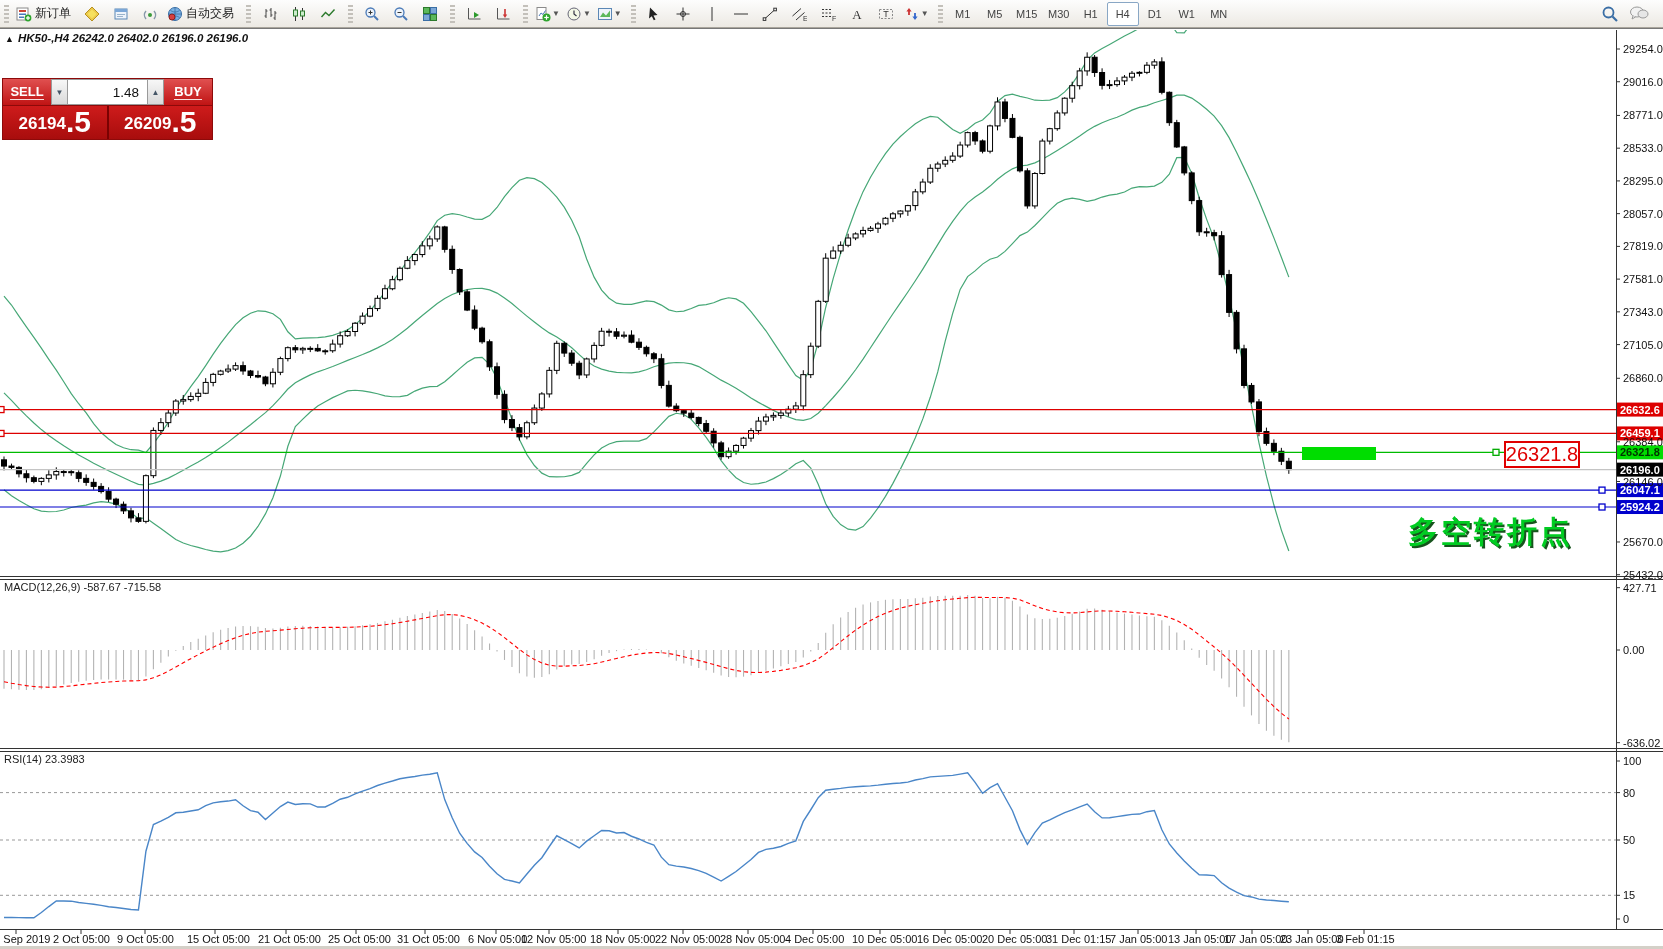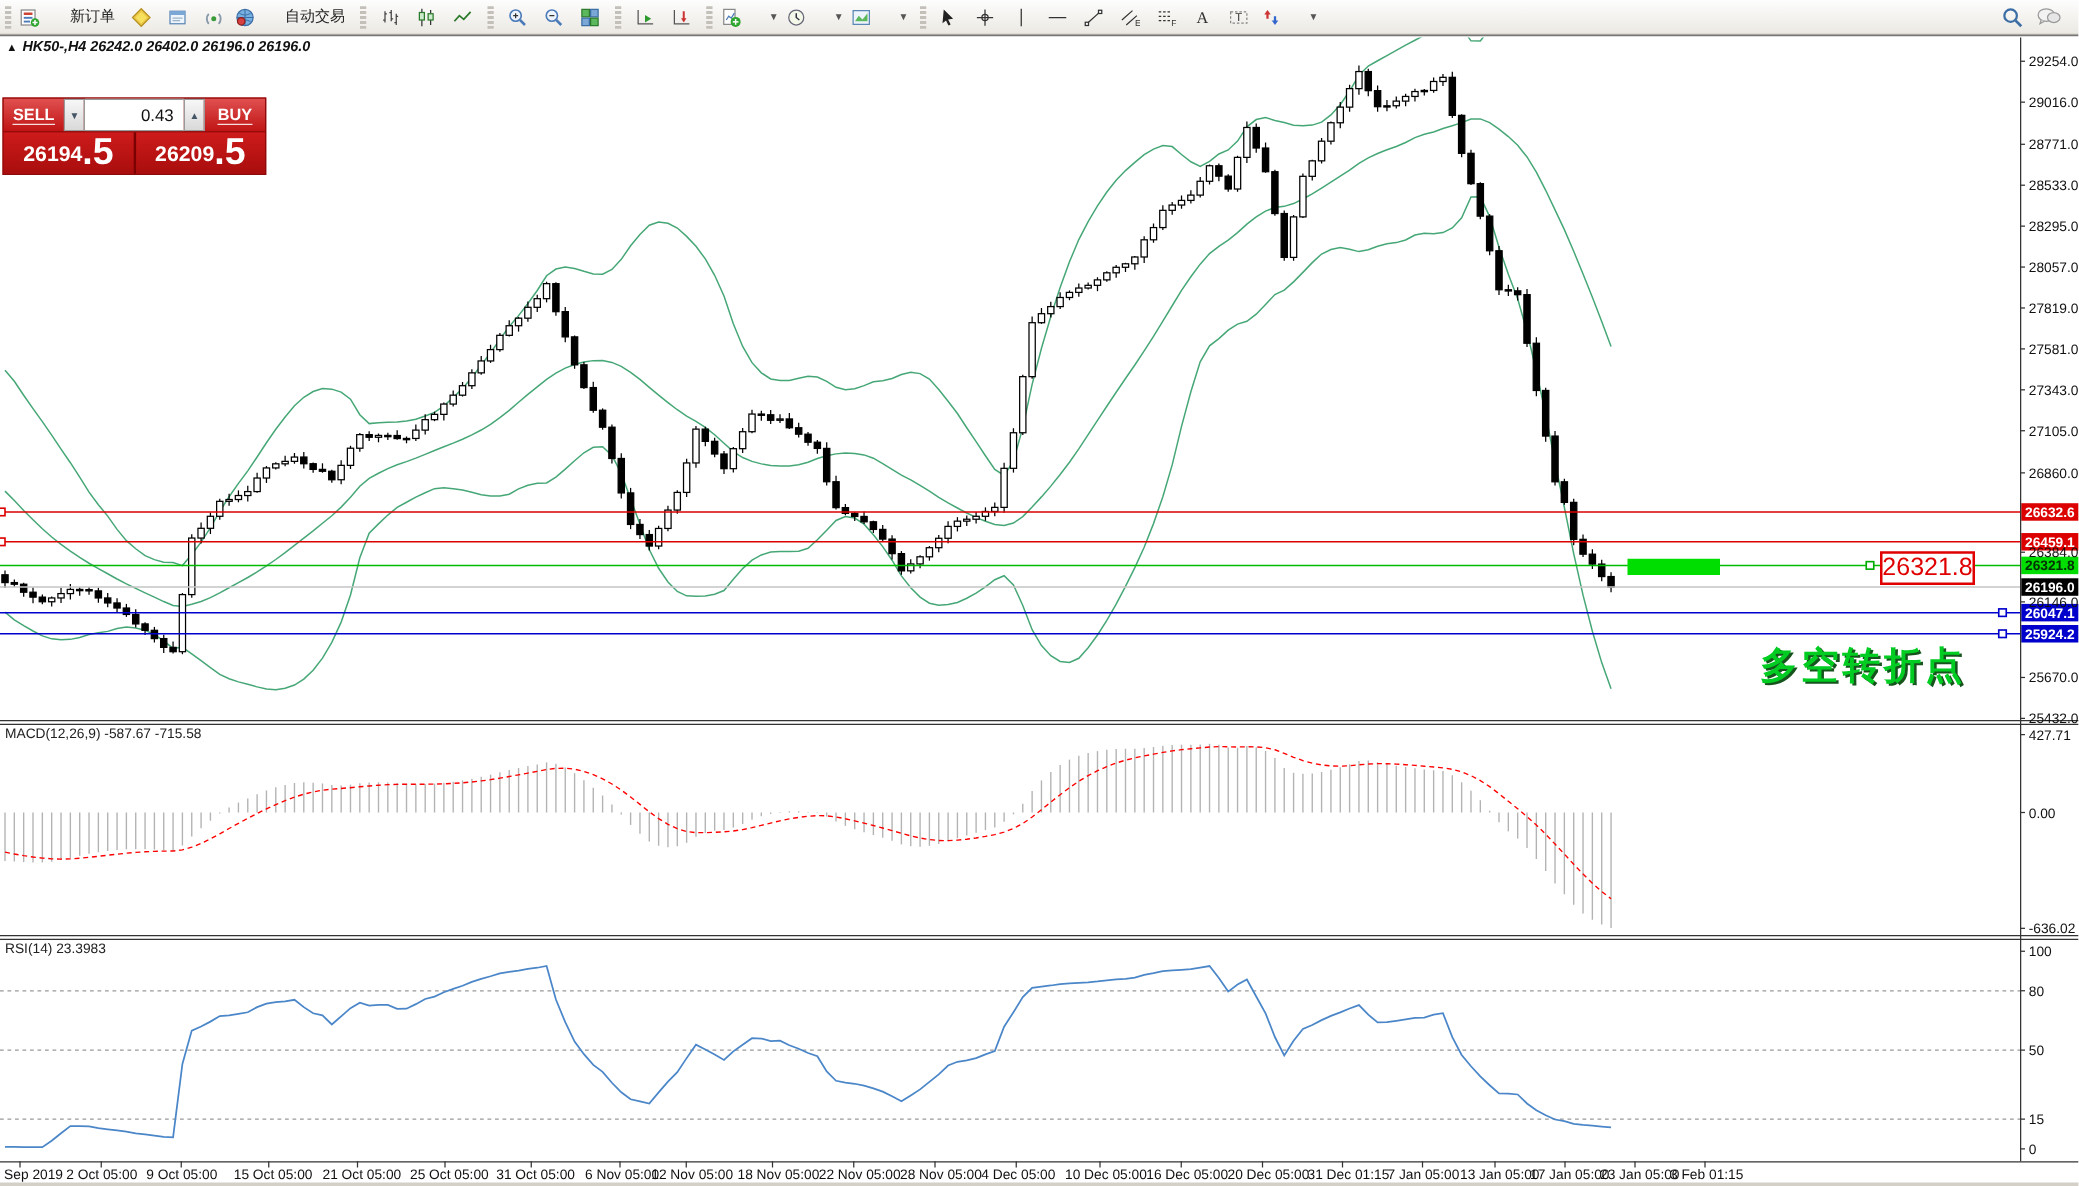--- a/index.html
+++ b/index.html
@@ -7,21 +7,21 @@
   #screen{position:relative;width:1663px;height:949px;overflow:hidden;background:#fff;
           font-family:"Liberation Sans",sans-serif;}
   
   #toolbar{position:absolute;left:0;top:0;width:1663px;height:28px;
            background:linear-gradient(#fdfdfd,#ece9e3);border-bottom:1px solid #a9a59c;
            display:flex;align-items:center;box-sizing:border-box;}
   .tb-group{display:flex;align-items:center;height:100%;padding:0 2px;}
   .tb-handle{width:5px;height:18px;margin:0 4px 0 2px;
              background:repeating-linear-gradient(to bottom,#c3c0ba 0 2px,transparent 2px 4px);}
   .tb-btn{height:22px;min-width:23px;padding:0 2px;display:flex;align-items:center;justify-content:center;
-          border:1px solid transparent;border-radius:2px;color:#333;cursor:default;gap:21px;}
+          border:1px solid transparent;border-radius:2px;color:#333;cursor:default;}
   .tb-btn.active{background:#fff;border:1px solid #89a7c5;}
   .tb-btn .lbl{font-size:12px;color:#222;padding:0 3px;white-space:nowrap;}
   .tb-btn .caret{font-size:8px;color:#555;margin-left:1px;}
   .tb-tf{font-size:11px;color:#444;min-width:26px;justify-content:center;}
   .tb-right{margin-left:auto;display:flex;align-items:center;padding-right:10px;}
   
   #chart-title{position:absolute;left:5px;top:32px;font-size:11.5px;font-weight:700;color:#111;z-index:5;font-style:italic;}
   #chart-title .arrow{font-size:9px;margin-right:4px;}
   #trade-panel{position:absolute;left:2px;top:44px;width:211px;height:62px;background:#b30f0f;
                border:1px solid #8d0a0a;box-sizing:border-box;z-index:6;display:flex;flex-direction:column;margin-top:34px;}
@@ -294,20 +294,32 @@
         </div>
         <div class="tb-btn">
           <span style="display: flex;">
             <svg width="16" height="16">
               <path d="M5 2l2.6 3.6H5.9V9H4.1V5.6H2.4z" fill="#cc3333"></path>
               <path d="M11 14l-2.6-3.6h1.7V7h1.8v3.4h1.7z" fill="#3366cc"></path>
             </svg>
           </span>
           <span class="caret">▼</span>
         </div>
+      </div>
+      <div class="tb-group">
+        <div class="tb-handle"></div>
+        <div class="tb-btn tb-tf">M1</div>
+        <div class="tb-btn tb-tf">M5</div>
+        <div class="tb-btn tb-tf">M15</div>
+        <div class="tb-btn tb-tf">M30</div>
+        <div class="tb-btn tb-tf">H1</div>
+        <div class="tb-btn tb-tf active">H4</div>
+        <div class="tb-btn tb-tf">D1</div>
+        <div class="tb-btn tb-tf">W1</div>
+        <div class="tb-btn tb-tf">MN</div>
       </div>
       <div class="tb-right">
         <div class="tb-btn">
           <span style="display: flex;">
             <svg width="18" height="18">
               <circle cx="7.5" cy="7.5" r="5" fill="none" stroke="#3a6ea5" stroke-width="1.8"></circle>
               <path d="M11.5 11.5l4.5 4.5" stroke="#3a6ea5" stroke-width="2.2"></path>
             </svg>
           </span>
         </div>
@@ -1007,21 +1019,21 @@
   <div id="chart-title">
     <span class="arrow">▲</span><span>HK50-,H4 26242.0 26402.0 26196.0 26196.0</span>
   </div>
 
   <div id="trade-panel">
     <div class="tp-row1">
       <div class="tp-sell-btn">
           <span>SELL</span>
         </div>
       <div class="tp-spin">▼</div>
-      <div class="tp-vol">0.43</div>
+      <div class="tp-vol">1.48</div>
       <div class="tp-spin">▲</div>
       <div class="tp-buy-btn">
           <span>BUY</span>
         </div>
     </div>
     <div class="tp-row2">
       <div class="tp-price tp-price-sell">
         <span class="tp-pm">26194</span>
           <span class="tp-pp">.5</span>
       </div>

